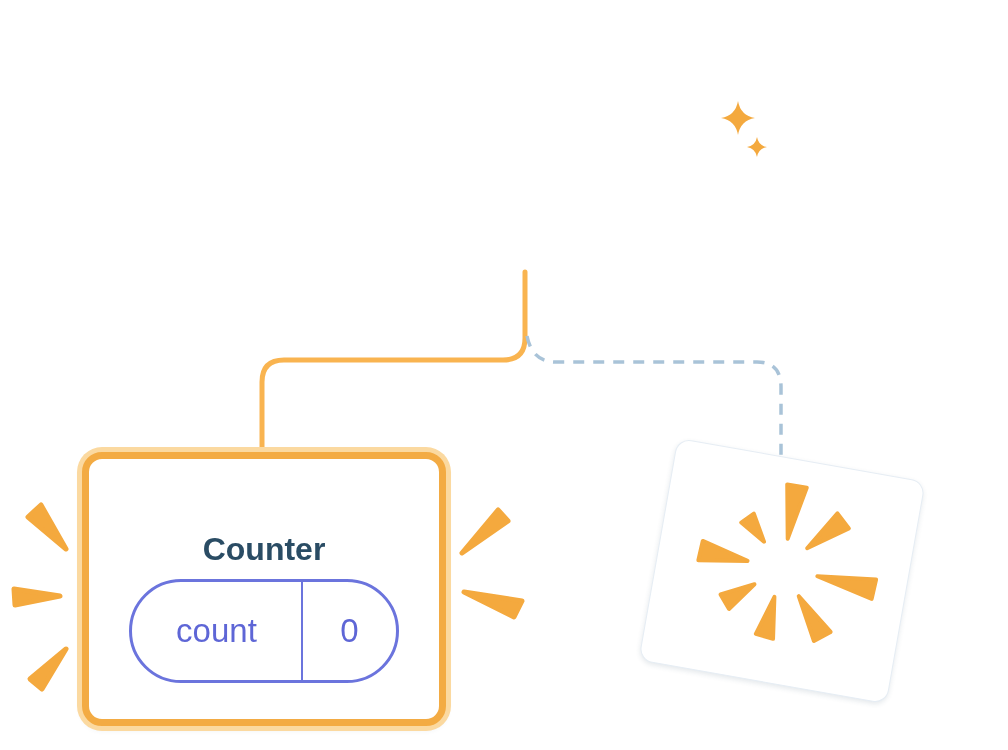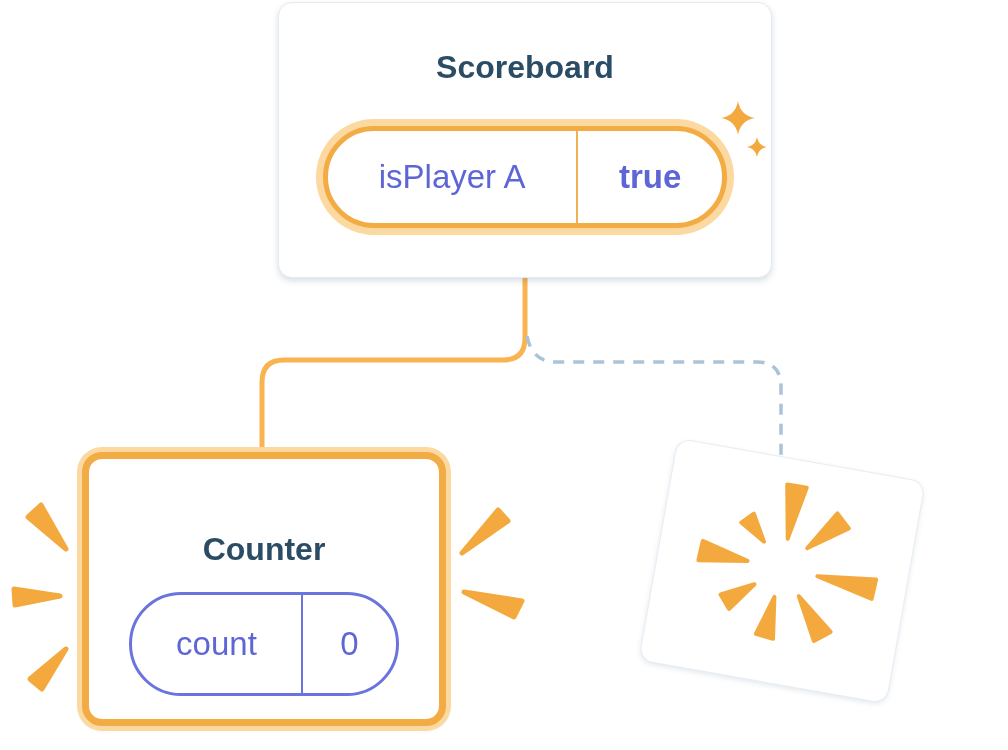--- a/index.html
+++ b/index.html
@@ -79,21 +79,21 @@
     border: 7px solid #f3ab43;
     border-radius: 20px;
     box-shadow: 0 0 0 5px #fbd9a0, 0 3px 6px rgba(42, 76, 100, 0.12);
     display: flex;
     flex-direction: column;
     align-items: center;
     z-index: 1;
   }
   .card-counter .card-title { margin-top: 72px; }
   .pill-plain {
-    margin-top: 24px;
+    margin-top: 11px;
     width: 270px; height: 104px;
     border: 3px solid #6b74dd;
     border-radius: 60px;
   }
   .pill-plain .pill-key { flex: 0 0 64%; }
 
   
   .card-exploding {
     position: absolute;
     left: 656px; top: 458px;
@@ -111,28 +111,20 @@
 </head>
 <body>
 
 <div class="canvas">
 
   <svg id="connectors" class="layer" viewBox="0 0 1008 750">
     <path d="M 525 272 L 525 338 Q 525 360 503 360 L 284 360 Q 262 360 262 382 L 262 470" fill="none" stroke="#f9b450" stroke-width="5" stroke-linecap="round" stroke-linejoin="round"></path>
     <path d="M 527 336 Q 532 362 556 362 L 757 362 Q 781 362 781 387 L 781 478" fill="none" stroke="#a9c3d8" stroke-width="3.5" stroke-dasharray="11 9"></path>
   </svg>
 
-  <div class="card-scoreboard">
-    <div class="card-title">Scoreboard</div>
-    <div class="state-pill pill-highlighted">
-      <div class="pill-cell pill-key">isPlayer A</div>
-      <div class="pill-divider-orange"></div>
-      <div class="pill-cell pill-value bold">true</div>
-    </div>
-  </div>
 
   <div class="card-counter">
     <div class="card-title">Counter</div>
     <div class="state-pill pill-plain">
       <div class="pill-cell pill-key">count</div>
       <div class="pill-divider-purple"></div>
       <div class="pill-cell pill-value">0</div>
     </div>
   </div>
 

